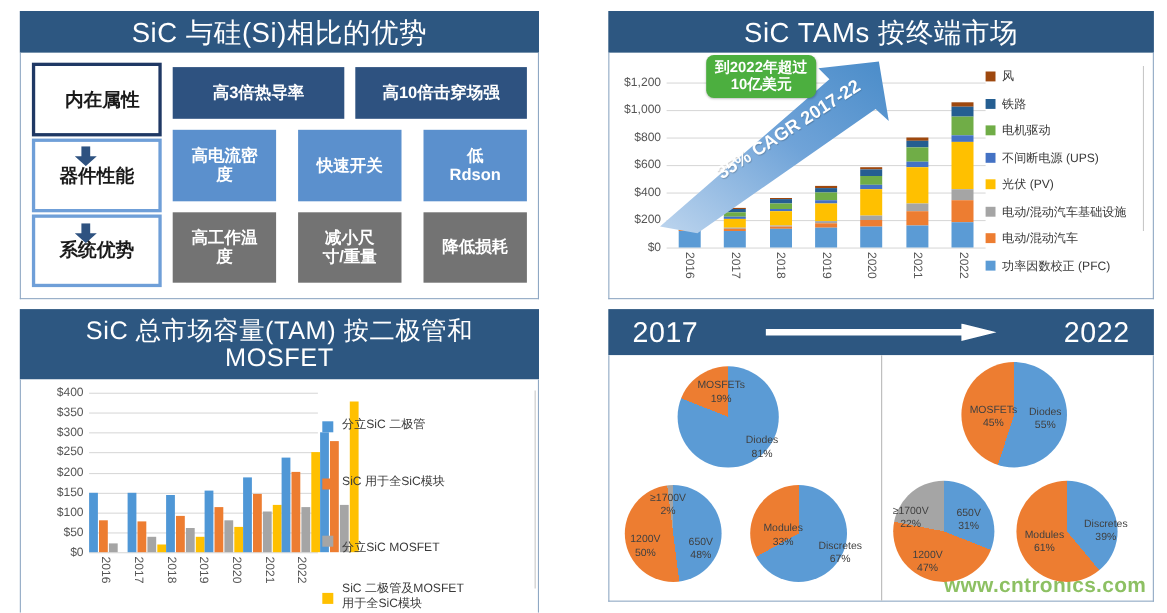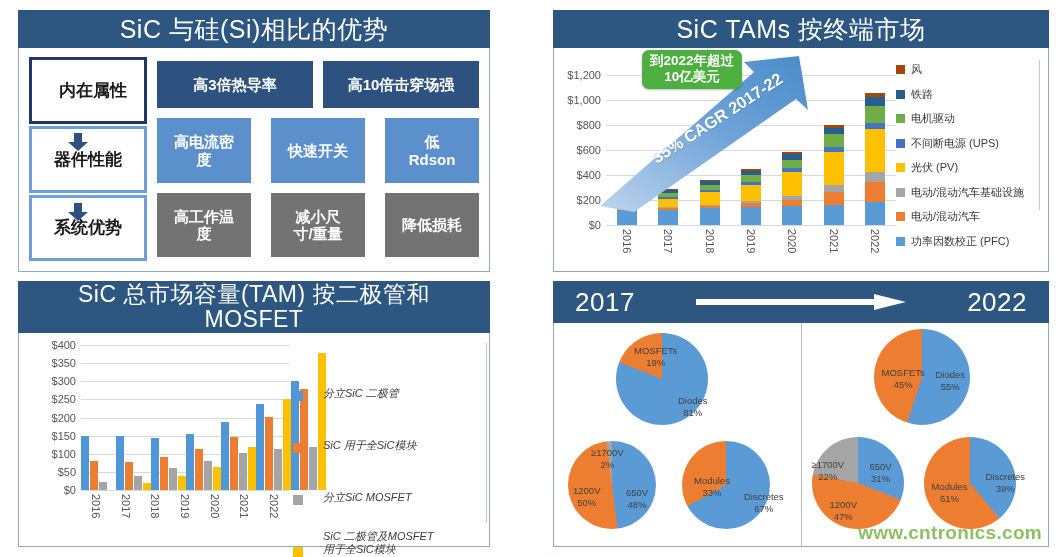--- a/index.html
+++ b/index.html
@@ -111,31 +111,31 @@
     text-shadow: 0 1px 1px rgba(0,0,0,.2); white-space: nowrap;
   }
   .legend2 { position:absolute; right: 4px; top: 14px; width: 148px; }
   .lg-item { display:flex; align-items:center; gap:6px; margin-bottom: 9.5px; }
   .lg-sw { width: 9px; height: 9px; flex: 0 0 9px; }
   .lg-tx { font-size: 11px; color: #3a3a3a; white-space: nowrap; }
   .lg-divider { position:absolute; right: 8px; top: 12px; width:1px; height: 150px; background:#c8c8c8; }
 
   
   #p3 { left: 18px; top: 281px; width: 472px; height: 266px; }
-  #p3 .panel-header { height: 52px; font-size: 23px; line-height: 1.1; padding: 0 6px; }
+  #p3 .panel-header { height: 64px; font-size: 23px; line-height: 1.1; padding: 0 6px; }
   #p3 .panel-body { --hh: 52px; }
   .plot3 { position: absolute; left: 62px; top: 12px; right: 200px; bottom: 56px; }
   .ylab3 { position:absolute; right: calc(100% + 5px); transform: translateY(-50%); font-size: 11px; color:#555; white-space:nowrap; }
   .bars3 { position:absolute; inset:0; display:flex; align-items:flex-end; justify-content:space-around; }
   .grp3 { display:flex; align-items:flex-end; gap:1px; height:100%; }
   .b3 { width: 8px; }
   .xlab3 { position:absolute; top: calc(100% + 4px); transform: translateX(-50%); font-size: 11px; color:#555;
            writing-mode: vertical-rl; text-orientation: sideways; }
   .legend3 { position:absolute; right: 6px; top: 16px; width: 190px; }
-  .lg3-item { display:flex; align-items:flex-end; gap:20px; height: 52px; font-style: italic; }
+  .lg3-item { display:flex; align-items:center; gap:8px; height: 52px; }
   .lg3-sw { width:10px; height:10px; flex:0 0 10px; margin-top:2px; }
   .lg3-tx { font-size: 11px; color:#3a3a3a; line-height: 1.25; }
   .lg3-divider { position:absolute; right: 2px; top: 10px; width:1px; height: 180px; background:#c8c8c8; }
 
   
   #p4 { left: 553px; top: 281px; width: 496px; height: 266px; }
   #p4 .panel-header { height: 42px; padding: 0 22px; justify-content: space-between; }
   #p4 .yearlbl { font-size: 26px; }
   #p4 .panel-body { --hh: 42px; display:flex; }
   .pie-half { flex:1; position:relative; }

